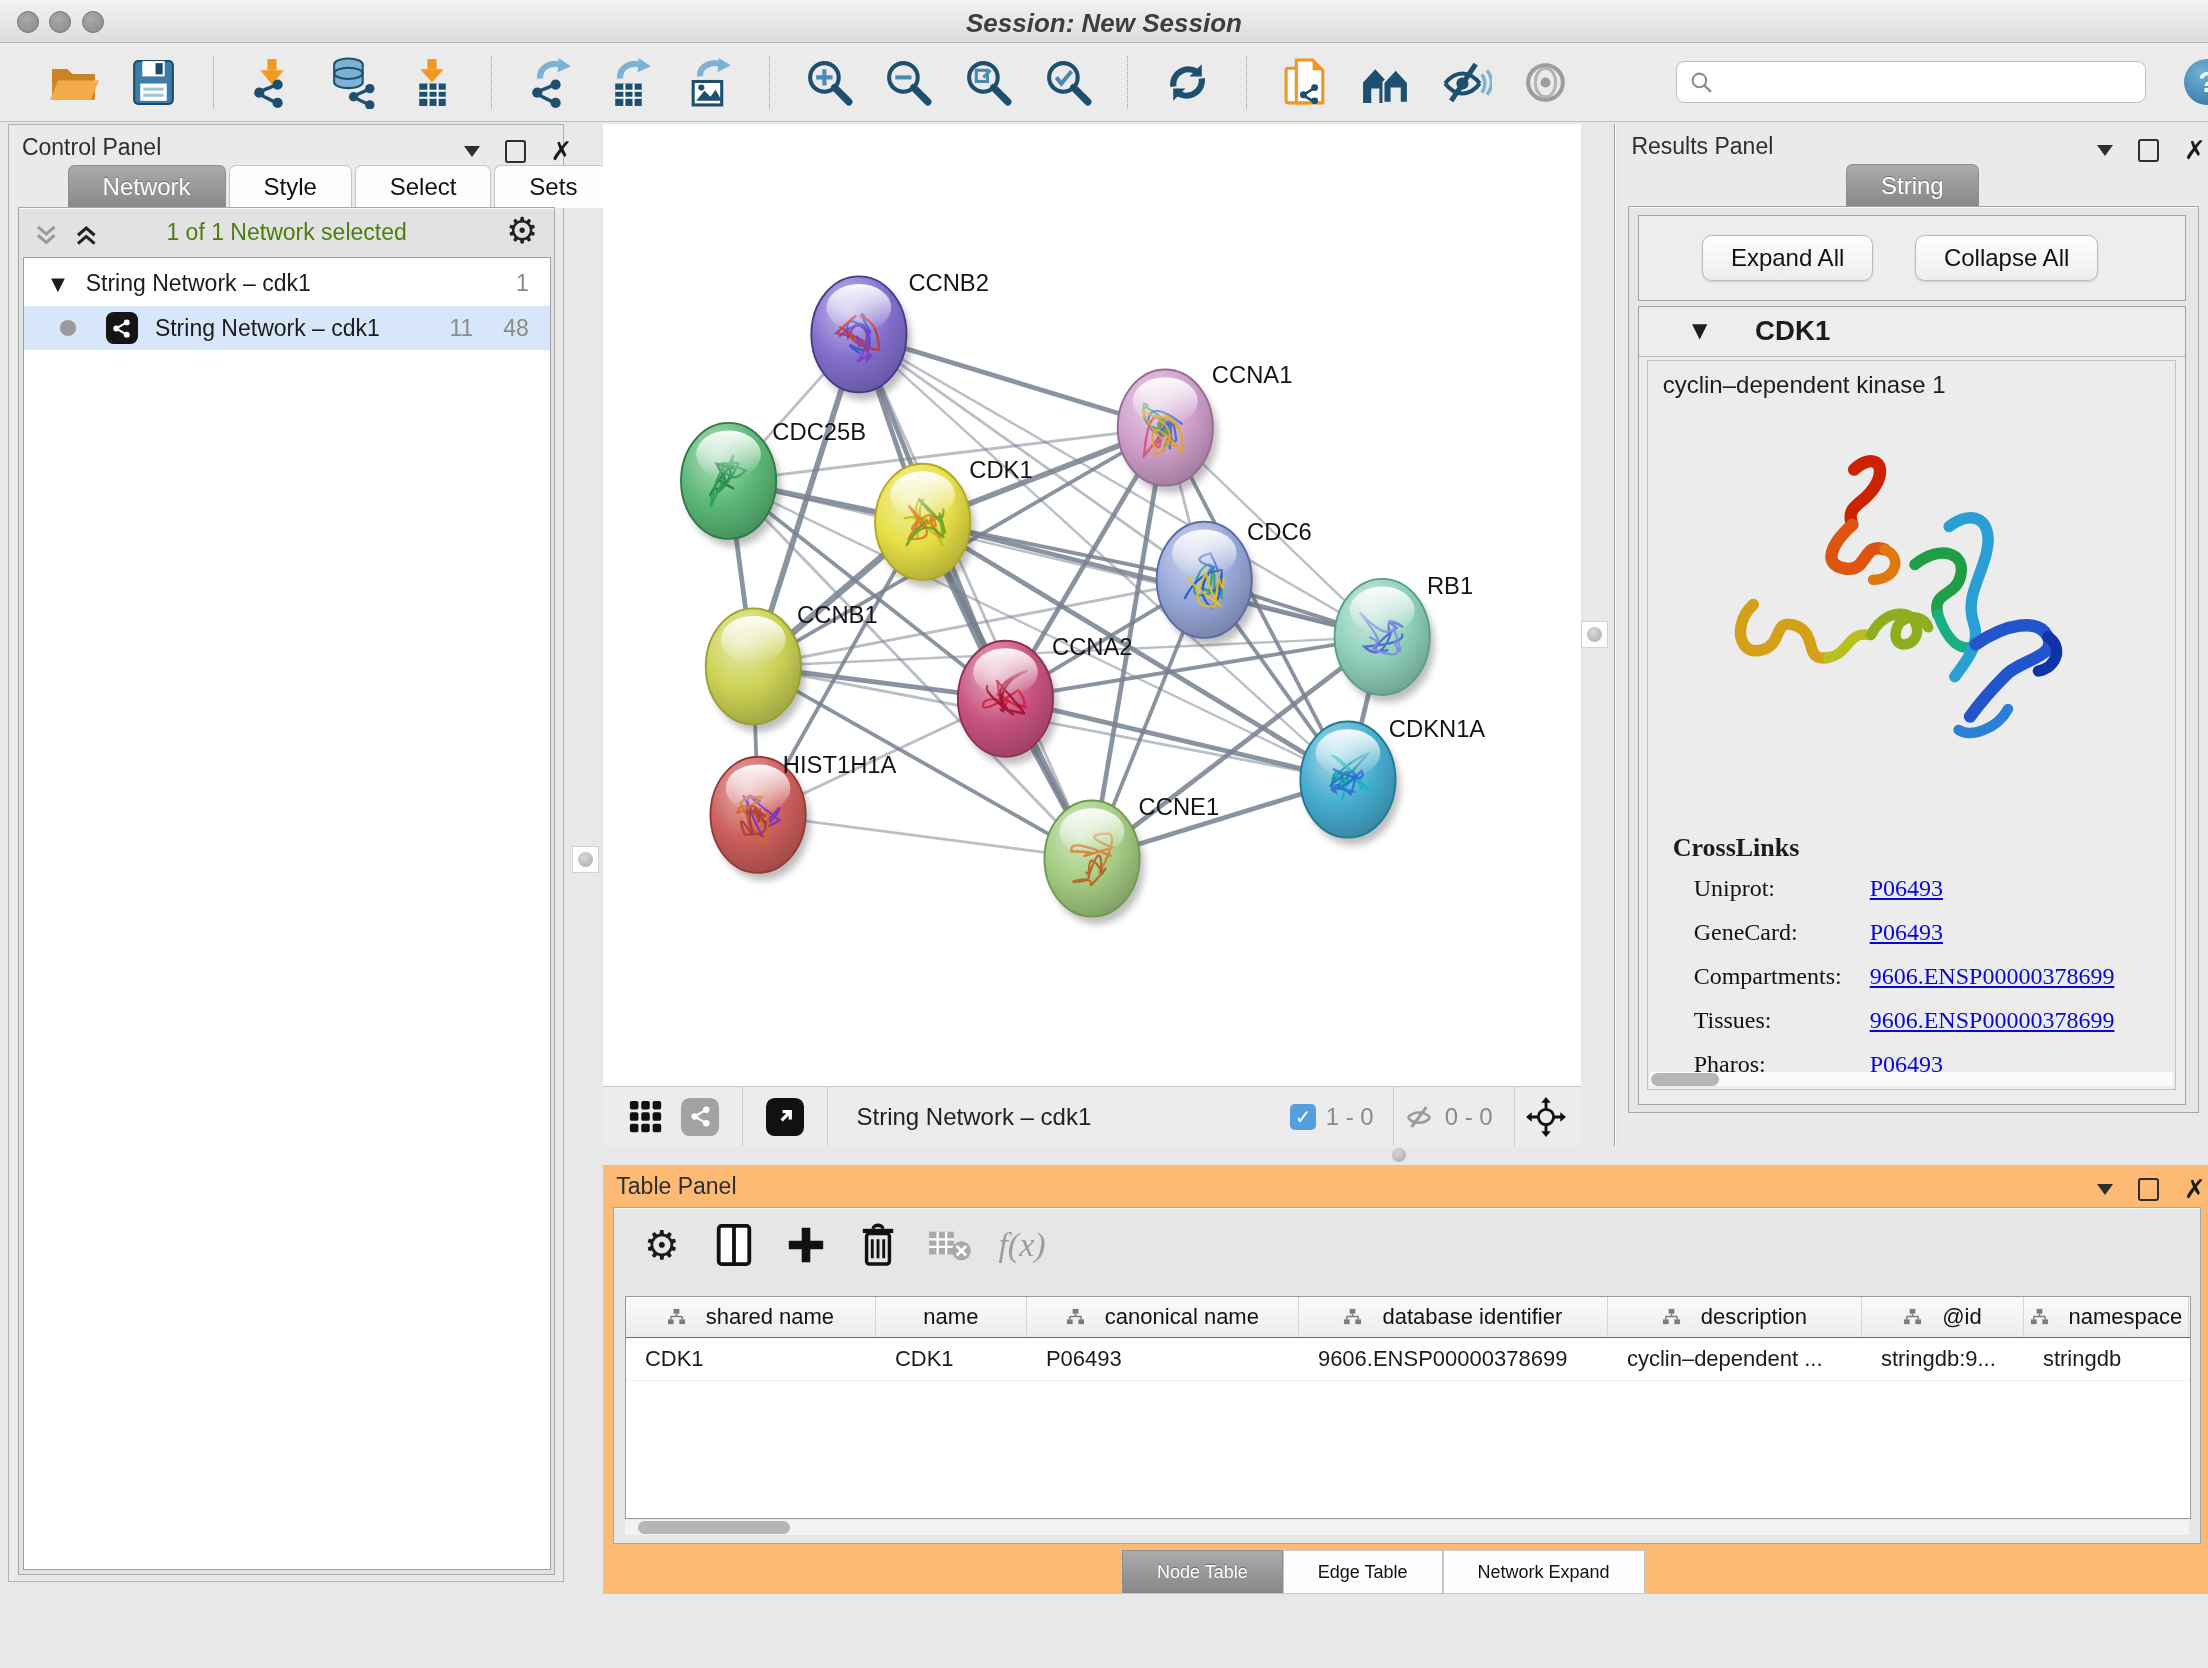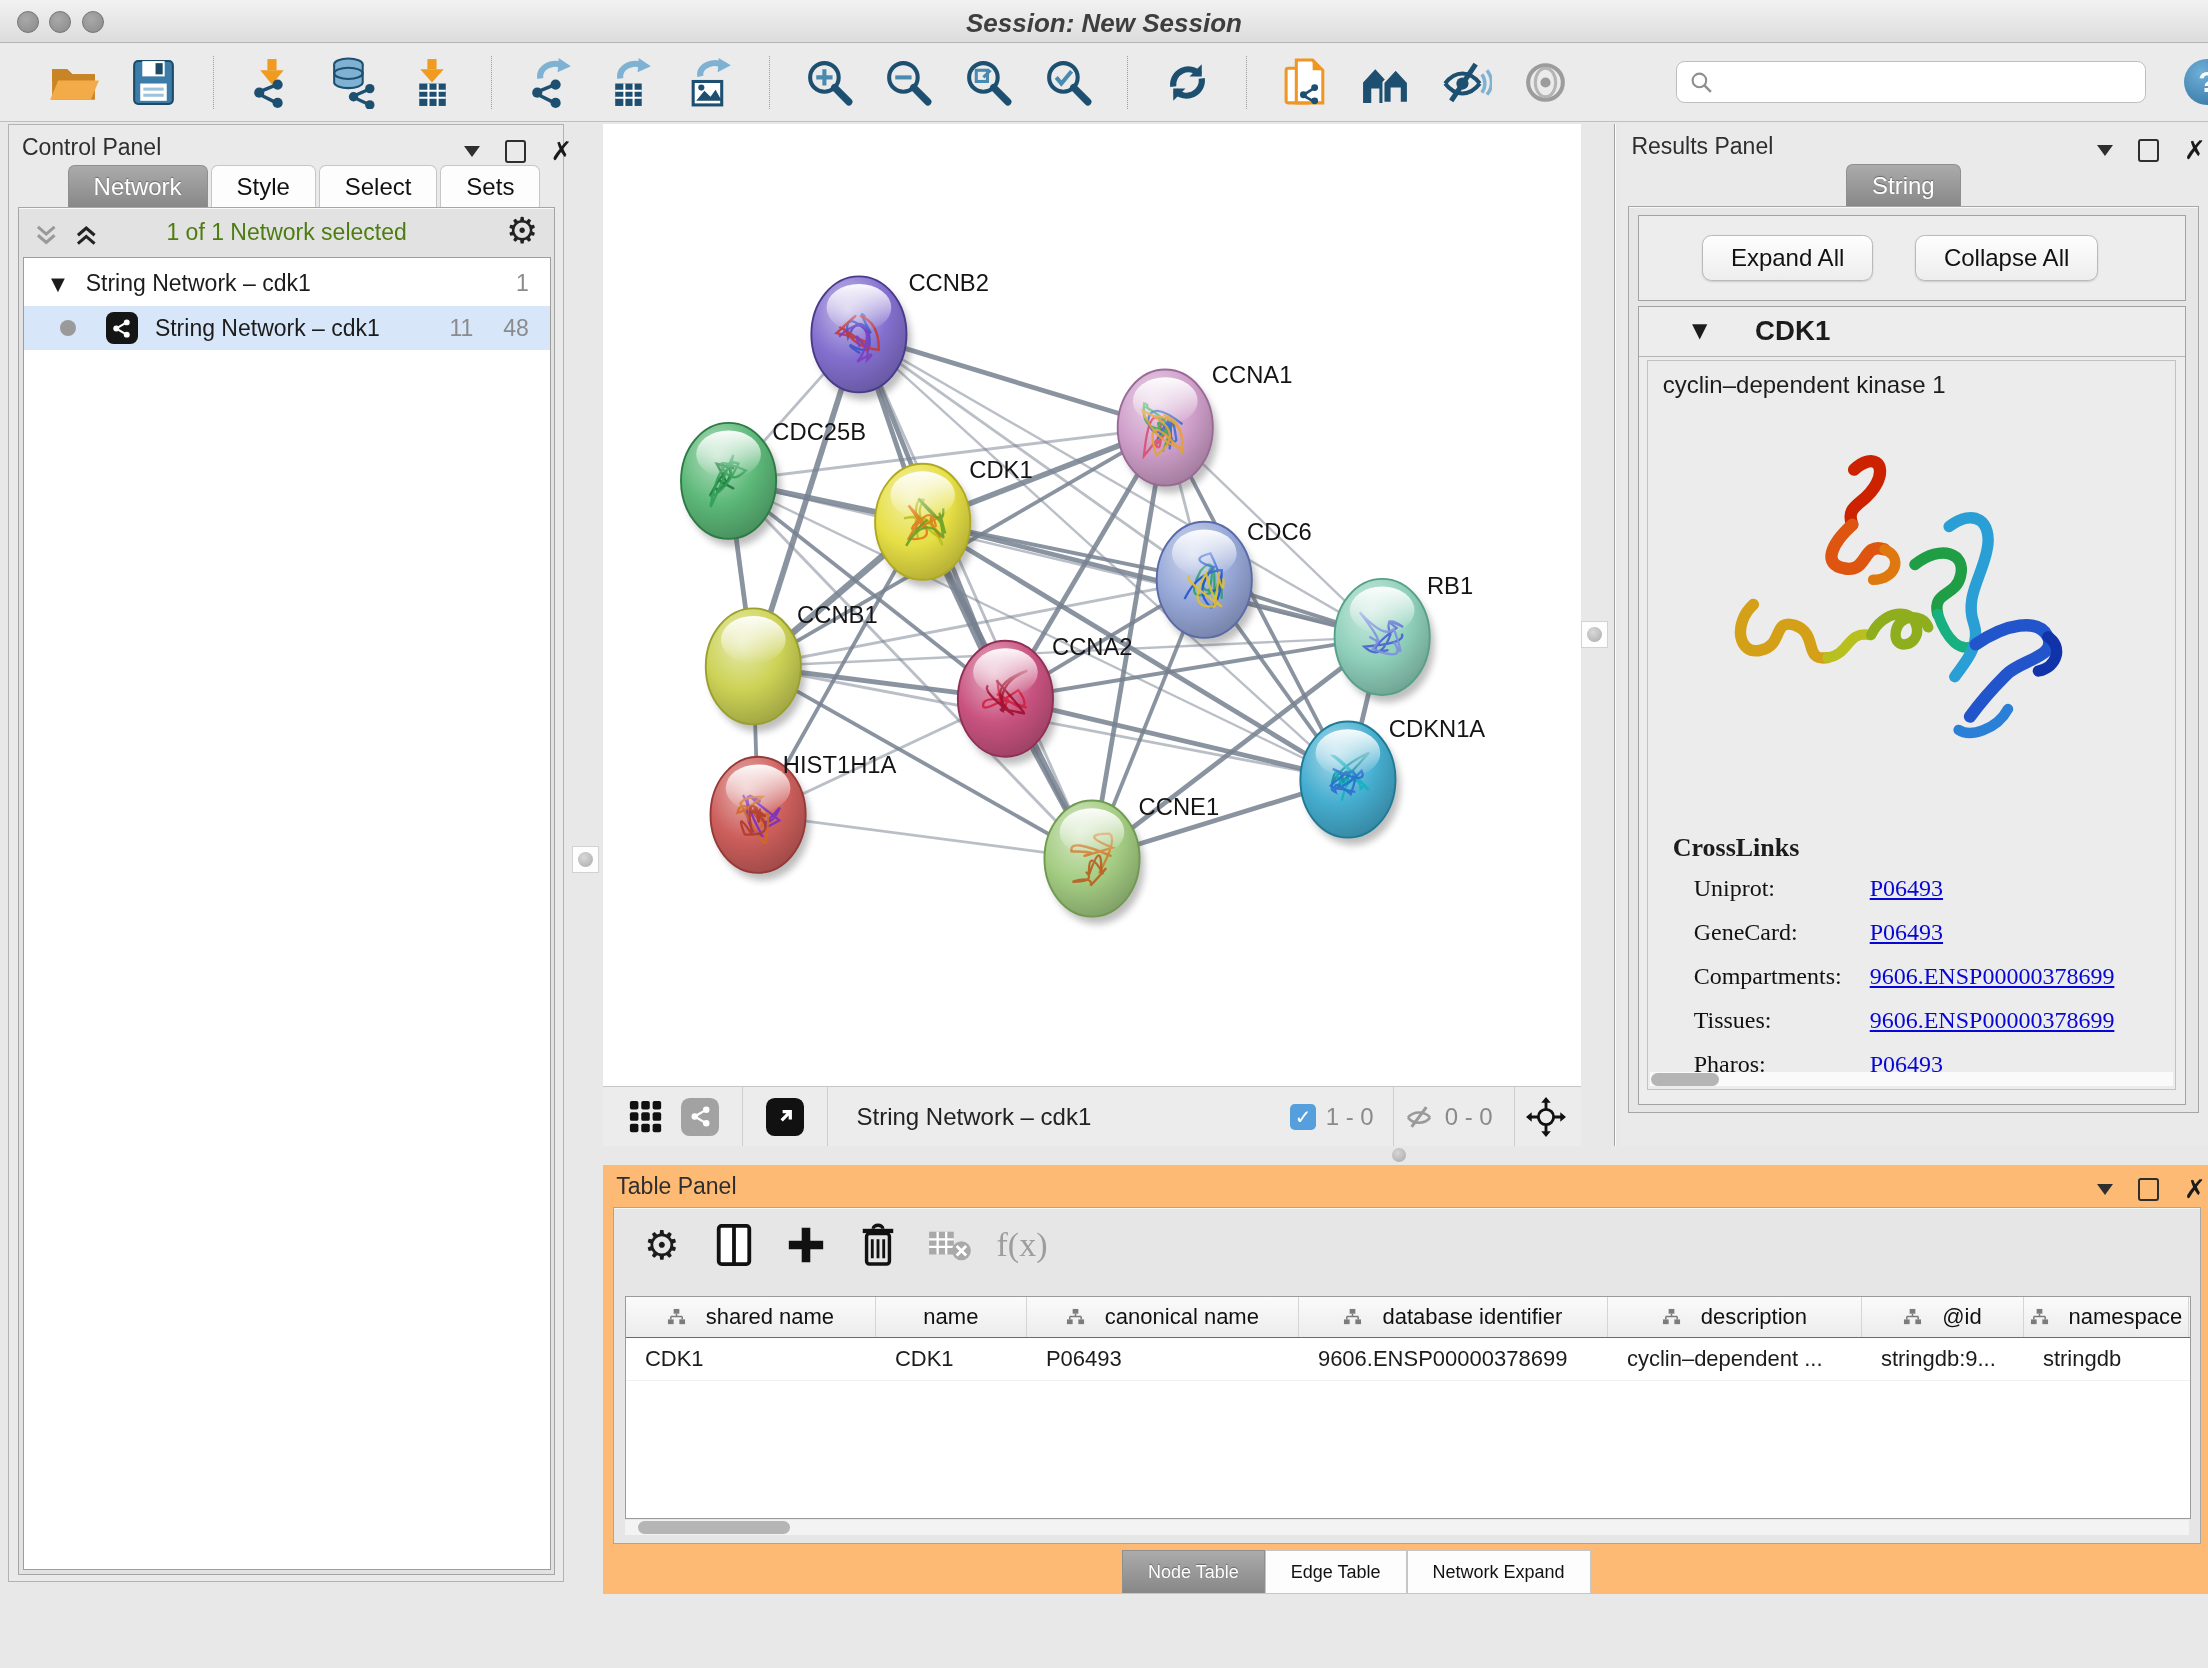--- a/index.html
+++ b/index.html
@@ -30,21 +30,21 @@
     justify-content:center;color:#fff;font-size:29.5px;font-weight:bold;}
 
   
   .panel-title{font-size:23px;color:#2e2e2e;}
   .winbtns{position:absolute;display:flex;align-items:center;gap:25px;}
   .wb-arrow{width:0;height:0;border-left:8.6px solid transparent;border-right:8.6px solid transparent;
     border-top:11.4px solid #2e2e2e;}
   .wb-box{width:17px;height:19px;border:2.9px solid #2e2e2e;border-radius:2.9px;}
   .wb-x{font-size:26px;font-weight:bold;color:#1a1a1a;line-height:19px;font-family:"DejaVu Sans",sans-serif;}
 
-  .tab{display:inline-block;height:42px;line-height:42px;padding:0 25px;background:#fdfdfd;
+  .tab{display:inline-block;height:42px;line-height:42px;padding:0 34px;background:#fdfdfd;
     border:1px solid #c6c6c6;border-bottom:none;border-radius:6.7px 6.7px 0 0;font-size:24px;
     color:#111;margin-right:2.9px;text-align:center;}
   .tab.active{background:linear-gradient(#ababab,#878787);color:#fff;border-color:#8f8f8f;
     text-shadow:0 -1px 1px rgba(0,0,0,.35);}
 
   .recessed{background:#e2e2e2;border:1px solid #a6a6a6;box-shadow:inset 0 1px 0 #f8f8f8;}
 
   
   .cpanel{position:absolute;left:7.6px;top:124px;width:556px;height:1458px;background:#eaeaea;
     border:1px solid #b2b2b2;box-sizing:border-box;}
@@ -688,21 +688,21 @@
             </svg>
         </span>
         <span class="ttoolicon">
           <svg width="46" height="38" viewBox="0 0 48 40">
               <rect x="2" y="6" width="26" height="24" fill="#a9a9a9"></rect>
               <path d="M2 14h26M2 22h26M11 6v24M20 6v24" stroke="#fff" stroke-width="2.4"></path>
               <circle cx="36" cy="26" r="10" fill="#a9a9a9"></circle>
               <path d="M31 21l10 10M41 21l-10 10" stroke="#fff" stroke-width="3"></path>
             </svg>
         </span>
-        <span class="ttoolicon serif" style="font-size:34px;color:#9d9d9d">f(x)</span>
+        <span class="ttoolicon serif" style="font-style:italic;font-size:34px;color:#9d9d9d">f(x)</span>
       </div>
       <div class="dtable" style="left:11.4px;top:88px;width:1564px;height:221px">
         <div class="thead" id="thead-row">
             <div class="th" style="width: 250px;">
               <svg width="19" height="19" viewBox="0 0 20 20">
                 <rect x="7" y="1" width="6" height="5" fill="#7c7c7c"></rect>
                 <rect x="1" y="12" width="6" height="5" fill="#7c7c7c"></rect>
                 <rect x="13" y="12" width="6" height="5" fill="#7c7c7c"></rect>
                 <path d="M10 6v3M4 9h12M4 9v3M16 9v3" stroke="#7c7c7c" stroke-width="1.6" fill="none"></path>
               </svg>

